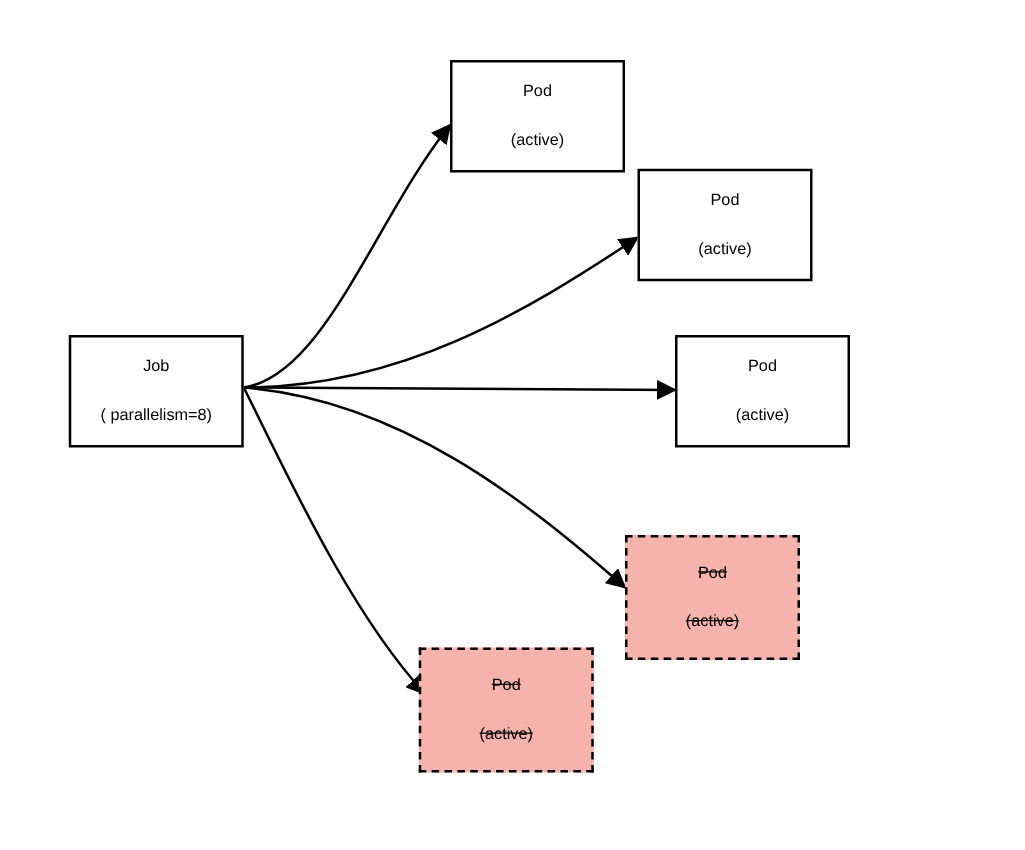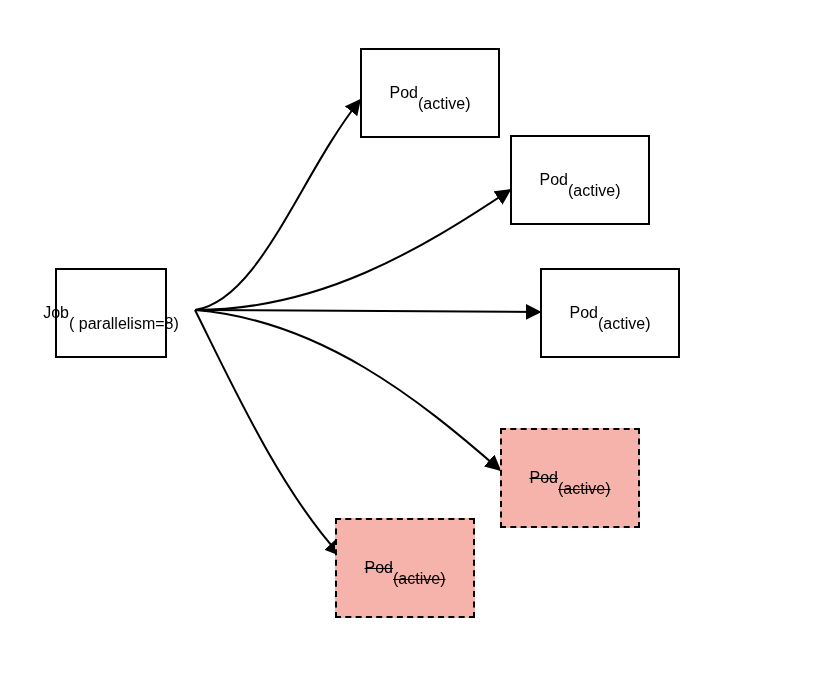--- a/index.html
+++ b/index.html
@@ -13,24 +13,24 @@
   .canvas {
     position: relative;
     width: 820px;
     height: 680px;
   }
   .box {
     position: absolute;
     border: 2px solid #000;
     background: #fff;
     display: flex;
-    flex-direction: row;
+    flex-direction: column;
     align-items: center;
     justify-content: center;
-    font-size: 16px;
+    font-size: 13px;
     line-height: 1.3;
     text-align: center;
     box-sizing: border-box;
   }
   .box.terminated {
     border-style: dashed;
     background: #f5b3ac;
   }
   .box.terminated .line,
   .box.terminated .sub {
@@ -61,21 +61,21 @@
 
     <path d="M 195 310 C 320 310, 420 250, 510 190" fill="none" stroke="#000" stroke-width="2" marker-end="url(#ah)"></path>
 
     <path d="M 195 310 L 540 312" fill="none" stroke="#000" stroke-width="2" marker-end="url(#ah)"></path>
 
     <path d="M 195 310 C 320 320, 420 400, 500 470" fill="none" stroke="#000" stroke-width="2" marker-end="url(#ah)"></path>
 
     <path d="M 195 310 C 230 380, 280 490, 340 555" fill="none" stroke="#000" stroke-width="2" marker-end="url(#ah)"></path>
   </svg>
 
-  <div class="box" style="left:55px; top:268px; width:112px; height:90px;">
+  <div class="box" style="left:55px; top:268px; width:140px; height:90px;">
     <span class="line">Job</span>
     <span class="sub">( parallelism=8)</span>
   </div>
 
   <div class="box" style="left:360px; top:48px; width:140px; height:90px;">
     <span class="line">Pod</span>
     <span class="sub">(active)</span>
   </div>
 
   <div class="box" style="left:510px; top:135px; width:140px; height:90px;">

